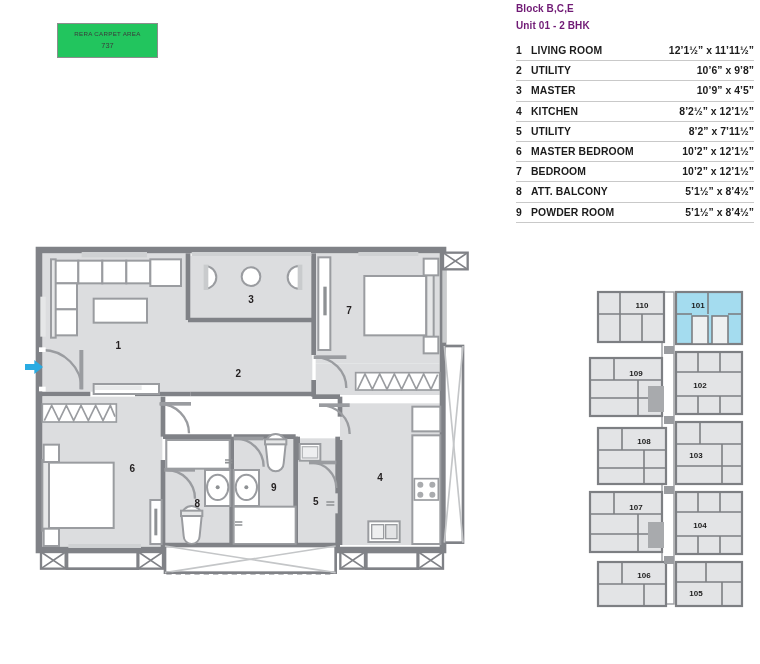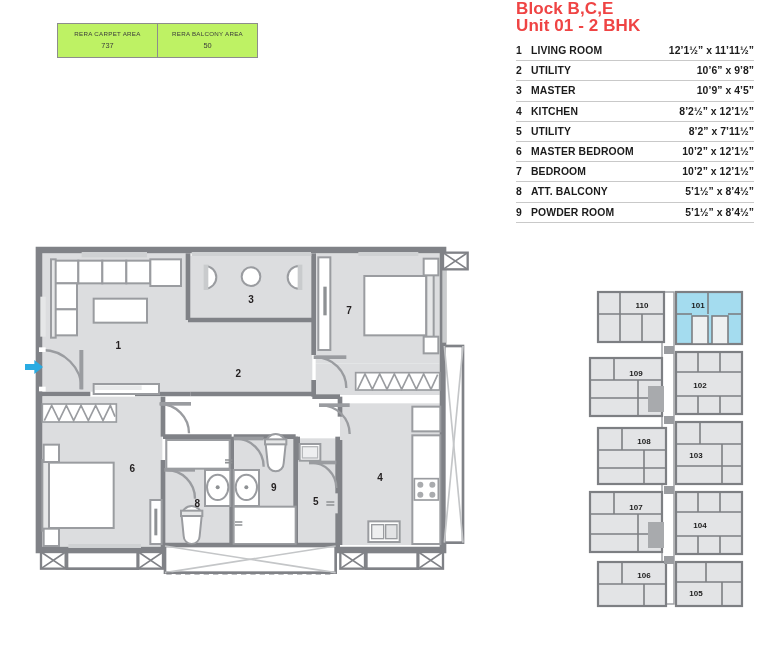--- a/index.html
+++ b/index.html
@@ -16,21 +16,22 @@
     overflow: hidden;
   }
 
   
   #rera-table {
     position: absolute;
     left: 57px;
     top: 23px;
     display: flex;
     border: 1px solid #8d8d8d;
-    background: #bef264;
+    background: #22c55e;
+    flex-direction: column;
   }
   #rera-table .rera-cell {
     width: 95px;
     padding: 6px 2px 7px;
     text-align: center;
     border-right: 1px solid #8d8d8d;
   }
   #rera-table .rera-cell:last-child { border-right: none; }
   .rera-label {
     font-size: 6.2px;
@@ -42,25 +43,25 @@
     font-size: 7.4px;
     color: #3b3b3b;
     margin-top: 4px;
   }
 
   
   #unit-header {
     position: absolute;
     left: 516px;
     top: 1px;
-    font-size: 17px;
+    font-size: 10px;
     font-weight: bold;
     line-height: 16.5px;
     letter-spacing: .1px;
-    color: #ef4444;
+    color: #701a75;
   }
 
   
   #room-schedule {
     position: absolute;
     left: 516px;
     top: 41px;
     width: 238px;
     border-collapse: collapse;
   }
@@ -110,24 +111,20 @@
   }
   #keyplan svg { display: block; }
 </style>
 </head>
 <body>
 
 <div id="rera-table">
   <div class="rera-cell">
     <div class="rera-label">RERA CARPET AREA</div>
     <div class="rera-value">737</div>
-  </div>
-  <div class="rera-cell">
-    <div class="rera-label">RERA BALCONY AREA</div>
-    <div class="rera-value">50</div>
   </div>
 </div>
 
 <div id="unit-header">
   <div>Block B,C,E</div>
   <div>Unit 01 - 2 BHK</div>
 </div>
 
 <table id="room-schedule">
   <tbody>

